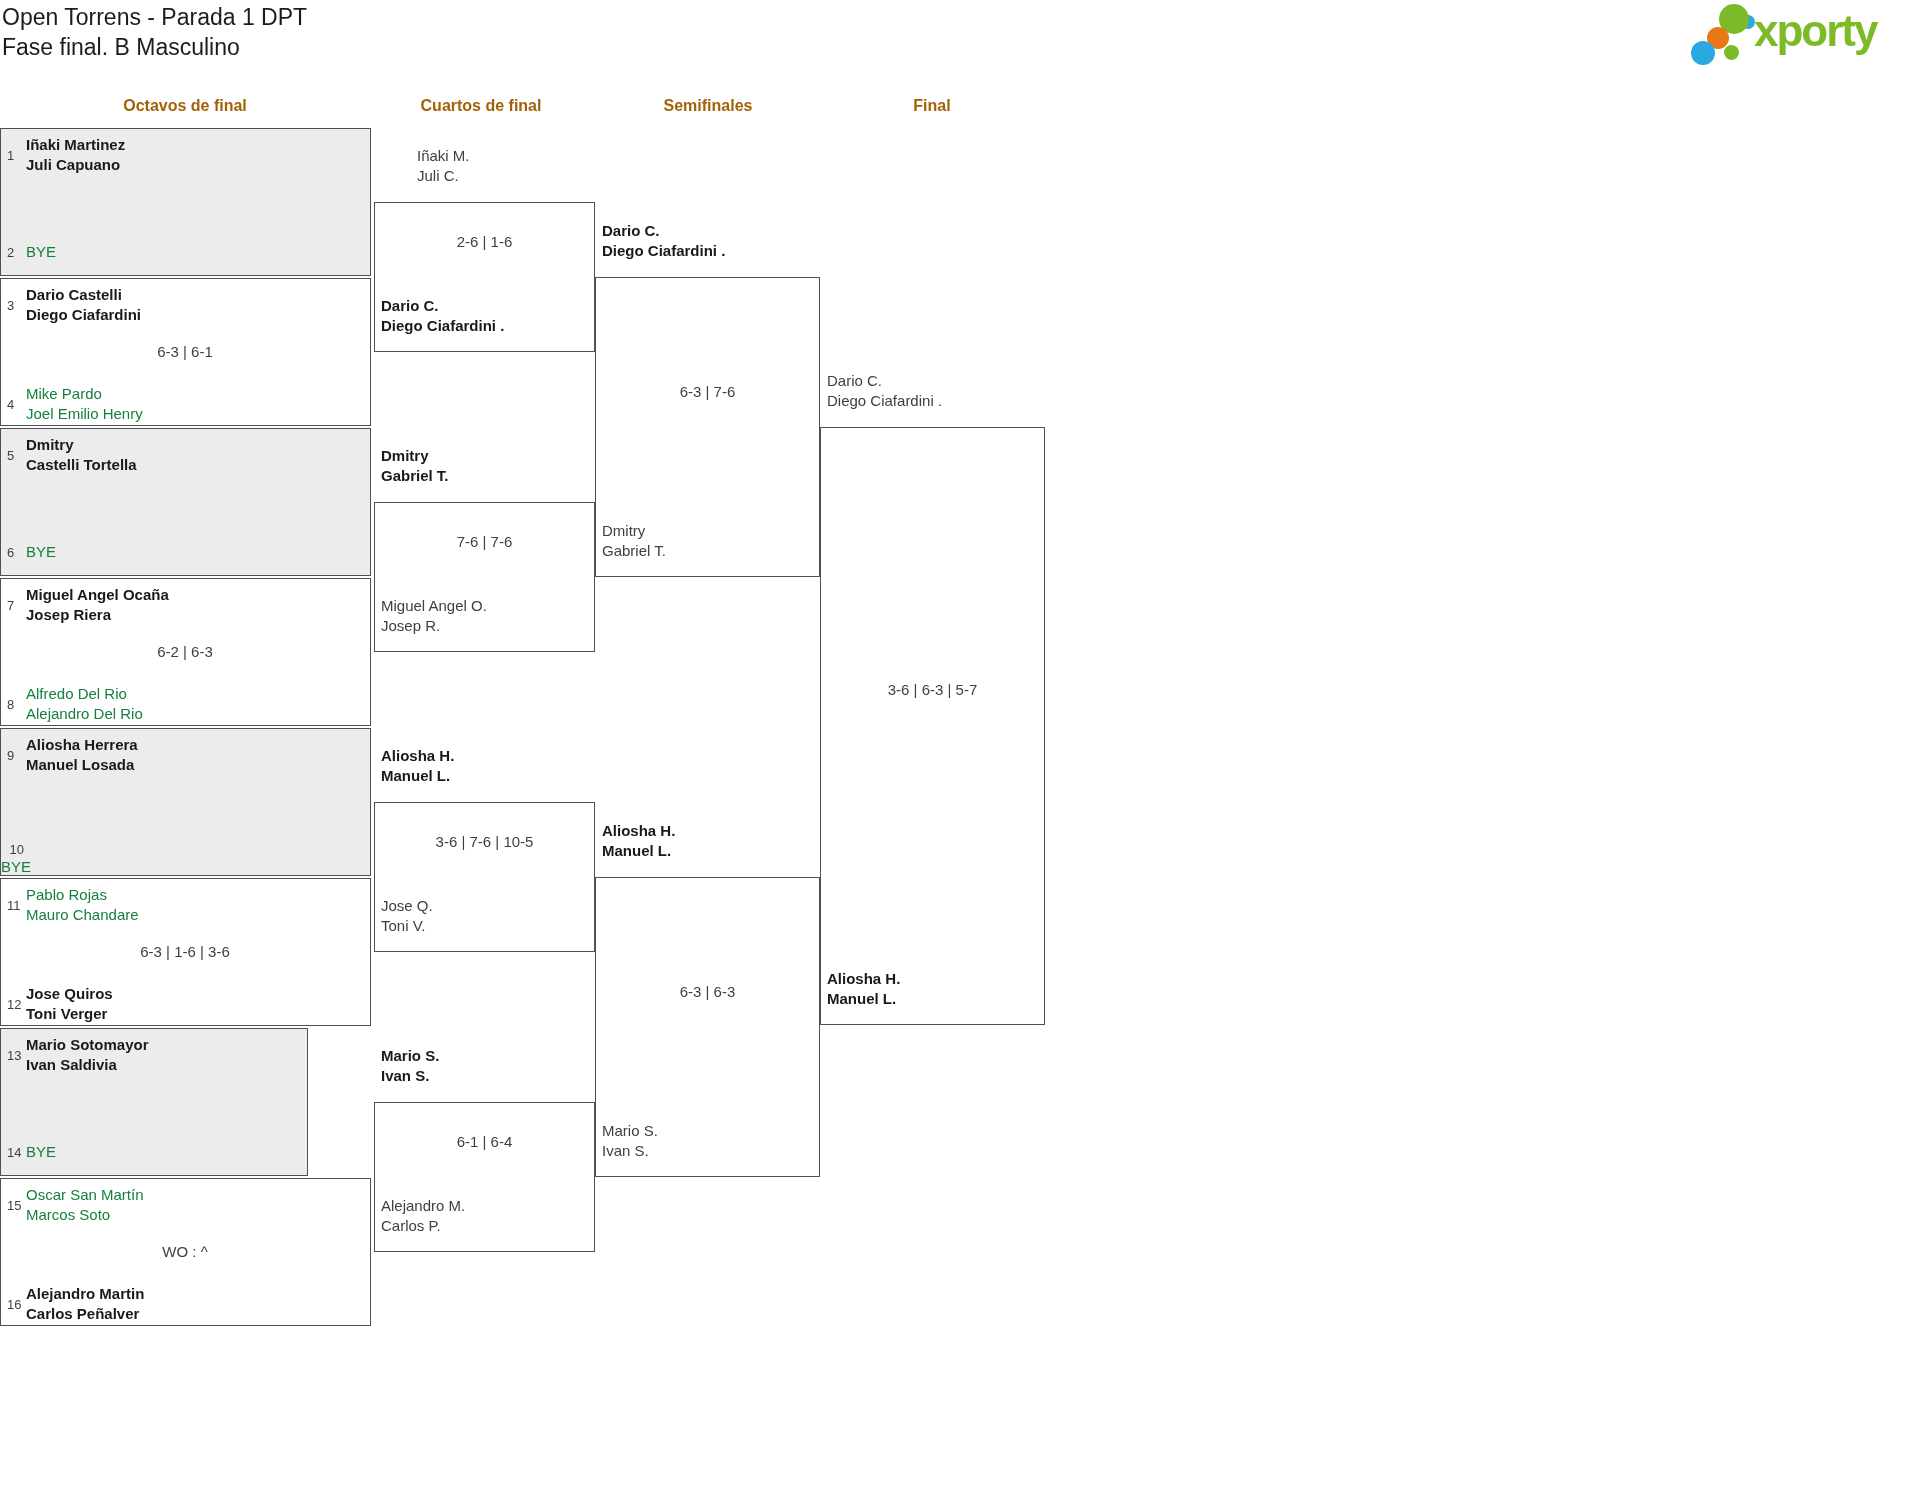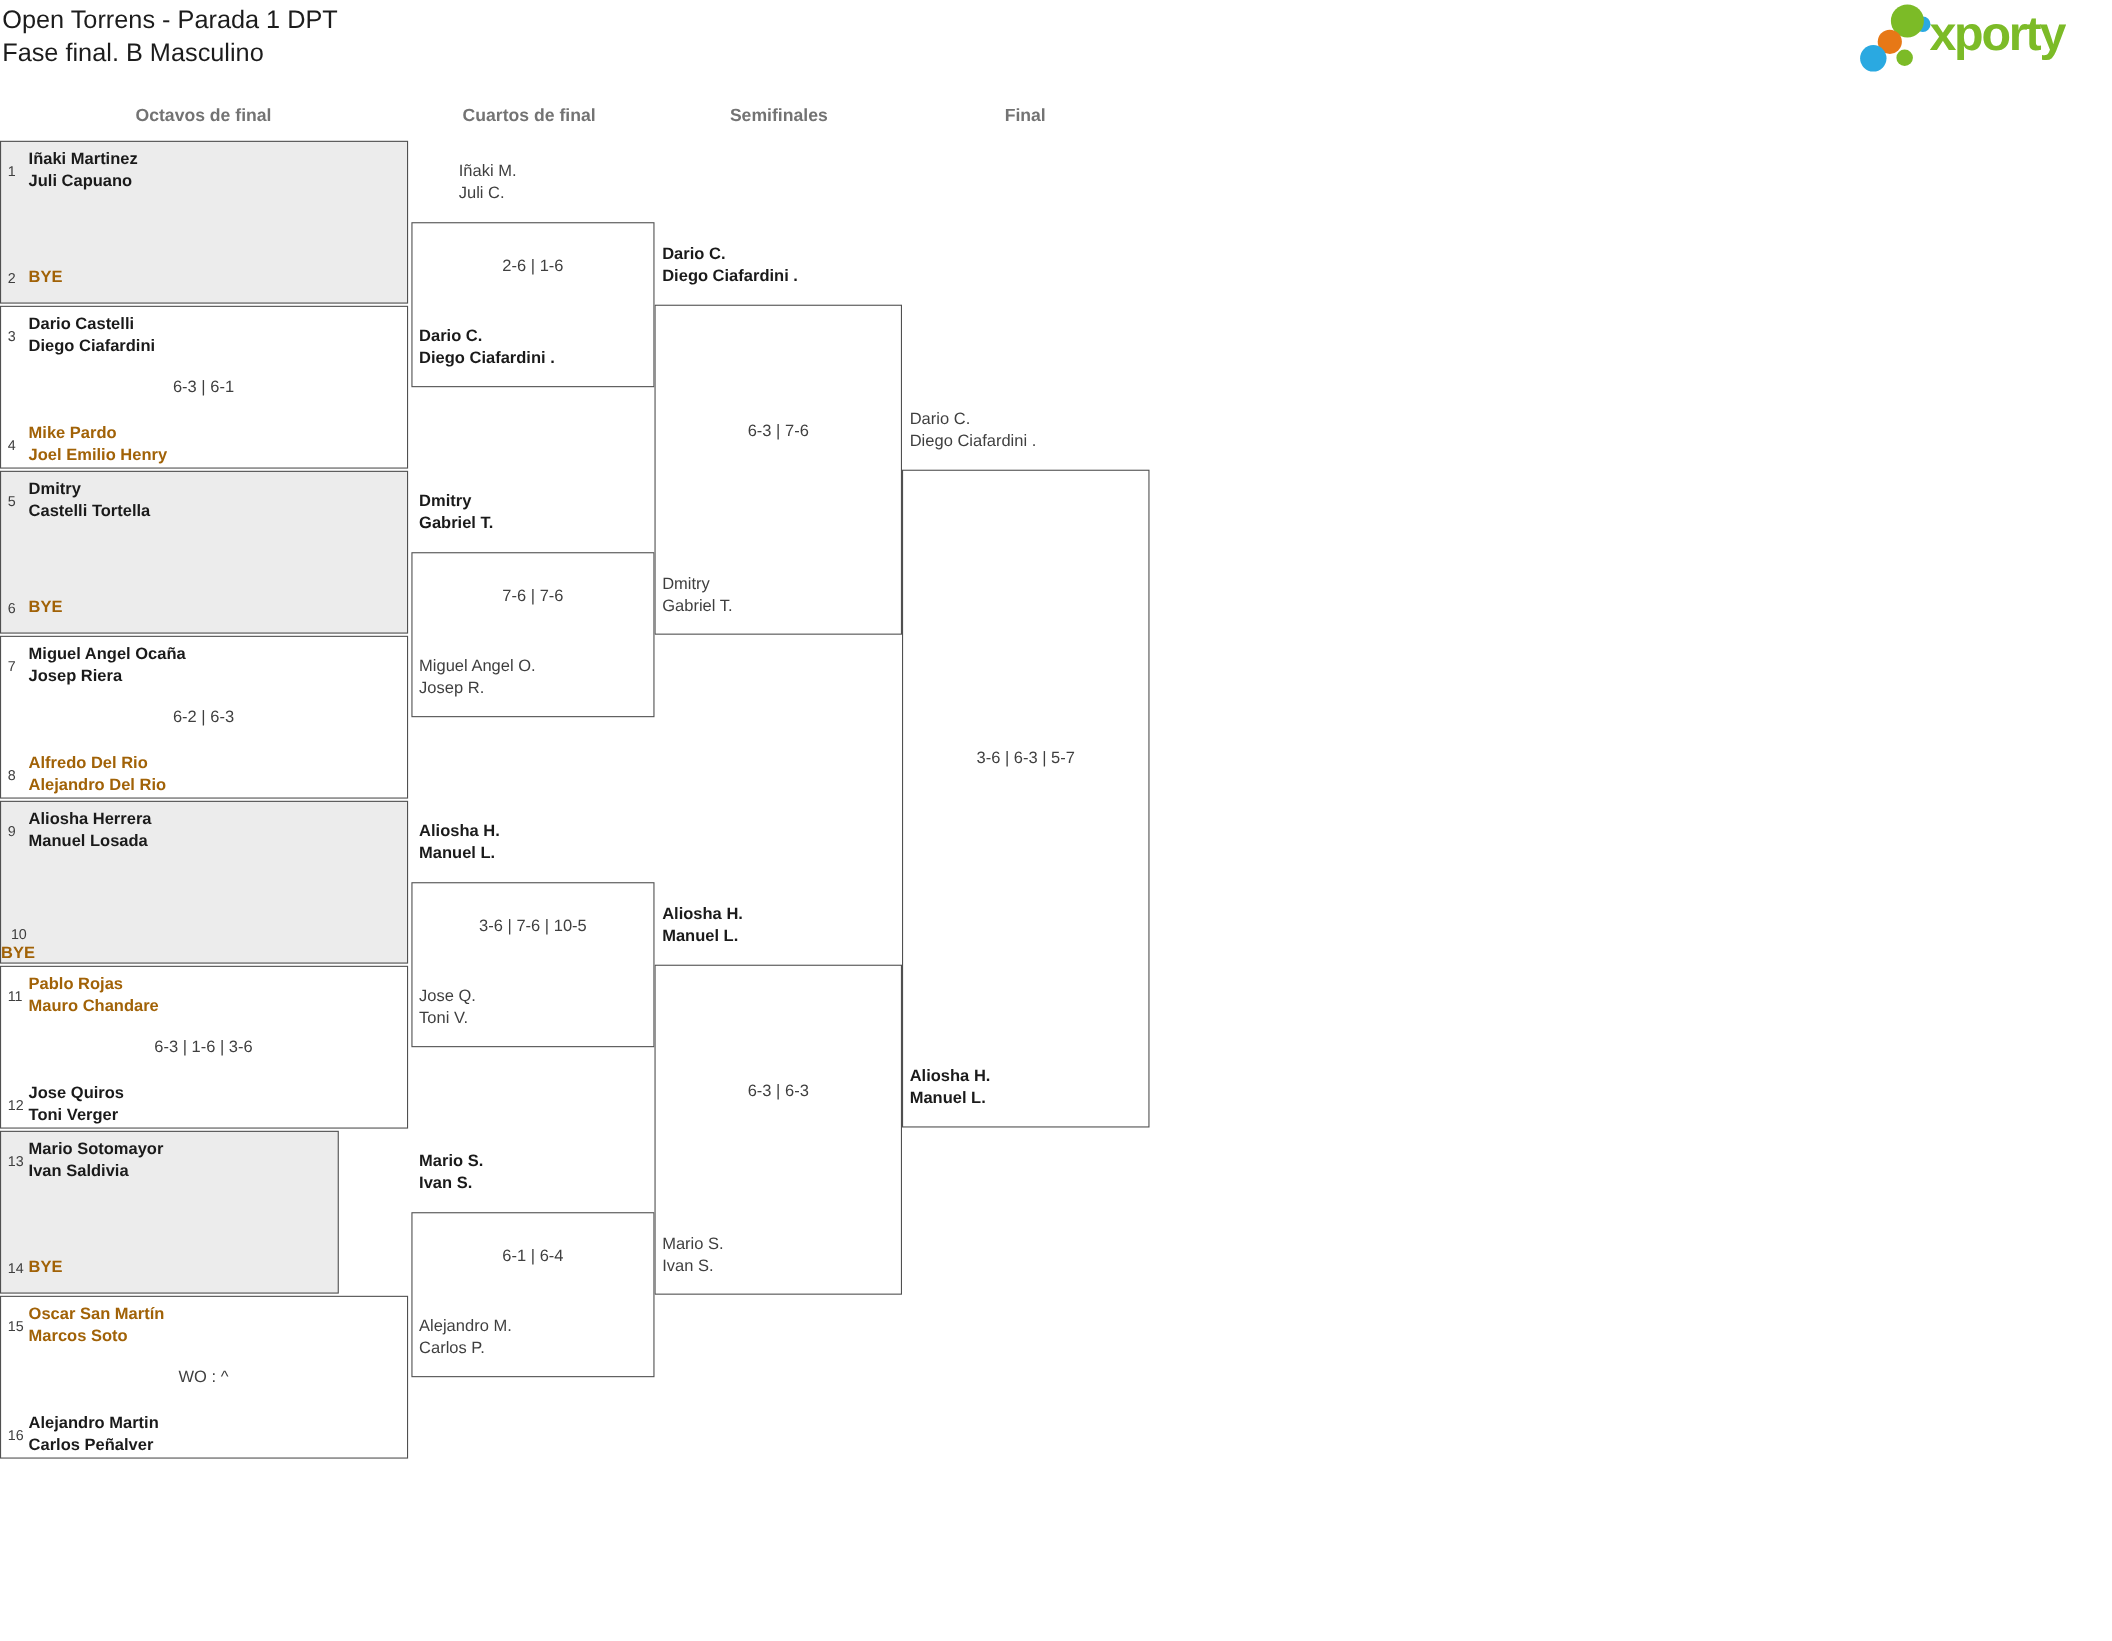--- a/index.html
+++ b/index.html
@@ -1,23 +1,23 @@
 <!DOCTYPE html>
 <html><head>
 <meta charset="utf-8">
 <style>
   html,body{margin:0;padding:0;background:#ffffff;}
   body{width:1920px;height:1492px;position:relative;font-family:"Liberation Sans",sans-serif;overflow:hidden;}
   .page-title{position:absolute;left:2px;top:2px;font-size:23px;line-height:30px;font-weight:400;color:#1c1c1c;}
-  .hdr{position:absolute;top:97px;transform:translateX(-50%);font-size:16px;font-weight:700;color:#737373;white-space:nowrap;}
+  .hdr{position:absolute;top:97px;transform:translateX(-50%);font-size:16px;font-weight:700;color:#a16207;white-space:nowrap;}
   .box{position:absolute;border:1px solid #505050;background:#ffffff;box-sizing:border-box;}
   .box.bye{background:#ececec;}
   .trow{position:absolute;left:0;display:flex;align-items:center;}
   .seed{width:19px;margin-left:6px;font-size:13px;color:#3f3f3f;flex:none;}
-  .names{font-size:15px;line-height:20px;color:#a16207;font-weight:bold;}
+  .names{font-size:15px;line-height:20px;color:#15803d;}
   .b .names,.lbl.b{font-weight:700;color:#1a1a1a;}
   .score{position:absolute;font-size:15px;line-height:20px;color:#3f3f3f;text-align:center;}
   .lbl{position:absolute;font-size:15px;line-height:20px;color:#3f3f3f;white-space:nowrap;}
   .logo{position:absolute;left:1690px;top:0;width:228px;height:75px;}
   .dot{position:absolute;border-radius:50%;}
   .logo-text{position:absolute;left:64px;top:6px;font-size:44px;font-weight:700;letter-spacing:-2px;color:#7cbb27;}
 </style>
 </head>
 <body>
 

